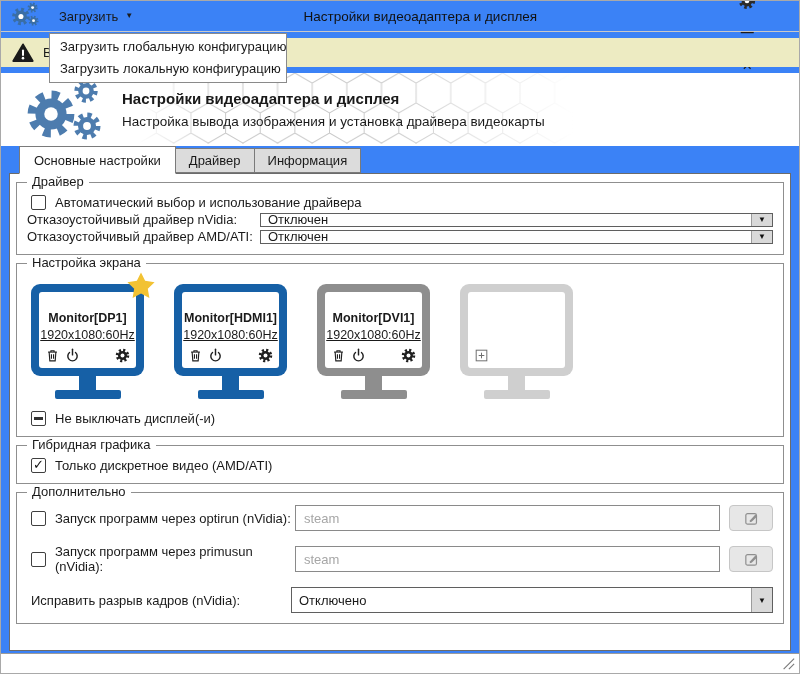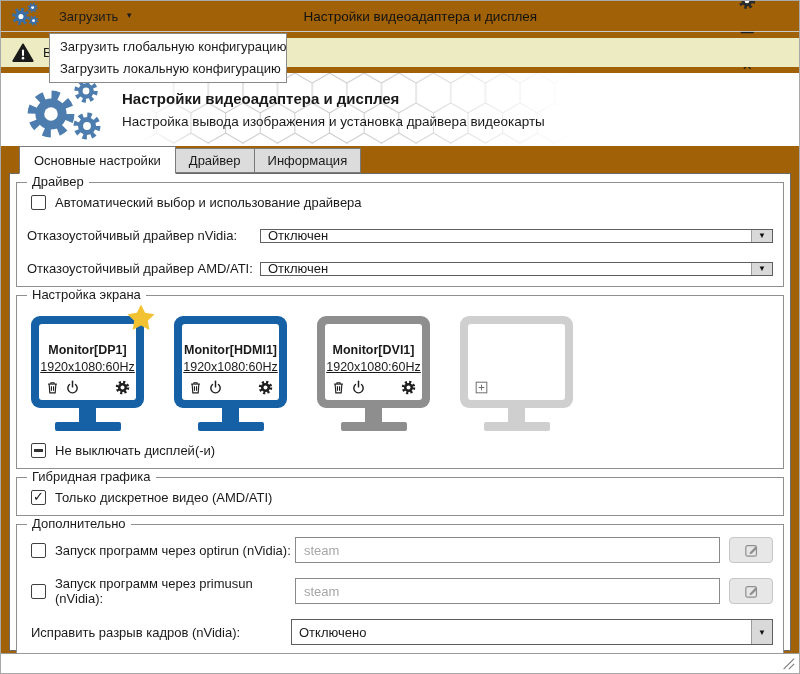--- a/index.html
+++ b/index.html
@@ -1,18 +1,18 @@
 <!DOCTYPE html>
 <html style="--warning-bg: #edebc2; --monitor-blue: #1660a6; --monitor-gray: #8e8e8e; --monitor-empty: #cfcfcf; --star-gold: #f2c233; --gear-blue: #4d7cae;"><head>
 <meta charset="utf-8">
 <style>
   * { box-sizing: border-box; margin: 0; padding: 0; }
   html,body { width:800px; height:674px; }
   body { font-family:"Liberation Sans","DejaVu Sans",sans-serif; color:#1a1a1a; background:#fff; }
-  .window { width:800px; height:674px; border:1px solid #a9a9a9; background:#a16207; display:flex; flex-direction:column; position:relative; overflow:hidden; }
+  .window { width:800px; height:674px; border:1px solid #a9a9a9; background:#3b82f6; display:flex; flex-direction:column; position:relative; overflow:hidden; }
 
   
   .titlebar { height:31px; flex:none; border-bottom:1px solid #c9c9c9; display:flex; align-items:center; padding:0 12px 0 10px; }
   .app-icon { flex:none; display:flex; }
   .menu-btn { display:flex; align-items:center; gap:7px; font-size:13px; margin-left:16px; cursor:default; }
   .chev { font-size:8px; color:#1c1c1c; line-height:1; }
   .tb-title { flex:1; text-align:center; font-size:13.5px; color:#111; }
   .tb-right { display:flex; align-items:center; gap:19px;flex-direction:column; }
   .tb-gear { display:flex; color:#2b2b2b; }
   .tb-min { font-size:13px; font-weight:bold; line-height:1; margin-top:-4px; }
@@ -45,21 +45,21 @@
   .group { border:1px solid #8f8f8f; position:relative; margin-bottom:8px; padding:12px 10px 10px; background:#fff; }
   .group-title { position:absolute; top:-9px; left:10px; background:#fff; padding:0 5px; font-size:13px; }
 
   .row { display:flex; align-items:center; }
   .chkrow { gap:9px; font-size:13px; margin-left:4px; }
   .checkbox { width:15px; height:15px; flex:none; background:#fff; border:1px solid #3f3f3f; border-radius:2px;
               display:inline-flex; align-items:center; justify-content:center; }
   .checkbox.checked::after { content:"✓"; font-size:13px; font-weight:bold; color:#111; margin-top:-2px; }
   .checkbox.indeterminate::after { content:""; width:9px; height:2.5px; background:#333; }
 
-  .field-row { margin-top:18px; }
+  .field-row { margin-top:2px; }
   .field-label { font-size:13px; flex:none; }
   .w-driver { width:233px; }
   .w-extra { width:264px; padding-left:4px; }
   .combo { flex:1; border:1px solid #5f5f5f; height:14px; background:#fff; display:flex; align-items:stretch; }
   .combo-val { flex:1; font-size:13px; padding-left:7px; display:flex; align-items:center; }
   .combo-btn { width:21px; flex:none; background:#d9d9d9; border-left:1px solid #9c9c9c; display:flex; align-items:center; justify-content:center; font-size:8px; color:#111; }
   .combo.tall { height:26px; }
 
   
   .monitors { display:flex; gap:30px; padding-left:4px; margin-top:8px; }

